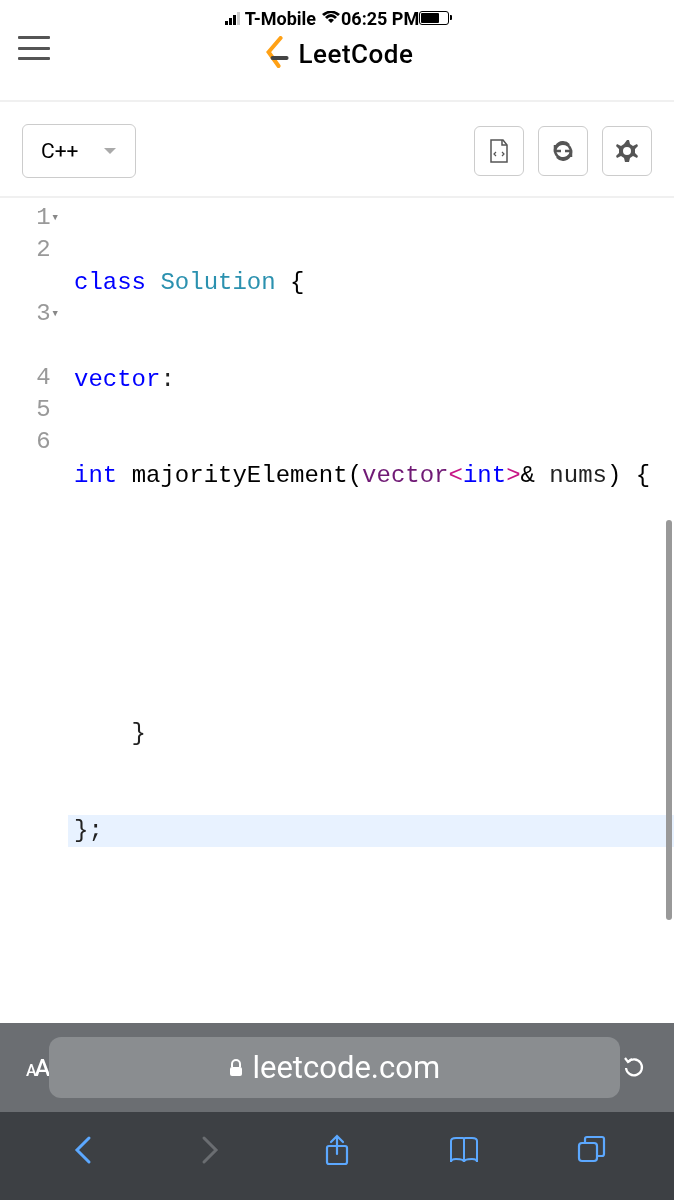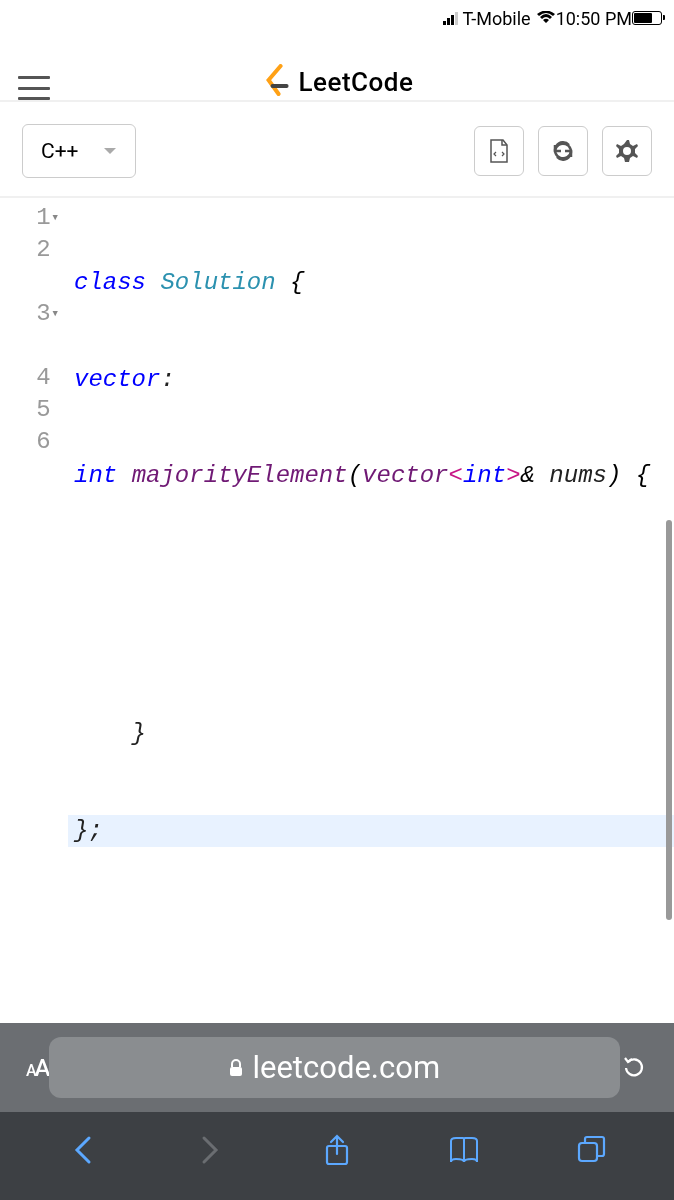--- a/index.html
+++ b/index.html
@@ -13,26 +13,26 @@
       height: 1200px;
       font-family: -apple-system, BlinkMacSystemFont, "Segoe UI", Roboto, sans-serif;
       background: #fff;
       overflow: hidden;
       position: relative;
     }
     
     
     .status-bar {
       display: flex;
-      justify-content: flex-end;
+      justify-content: center;
       align-items: center;
       height: 36px;
-      padding: 0 12px;
+      padding: 0 25px;
       font-size: 18px;
-      font-weight: 400;
+      font-weight: 700;
     }
     
     .status-left {
       display: flex;
       align-items: center;
       gap: 5px;
     }
     
     .status-right {
       display: flex;
@@ -82,21 +82,21 @@
     }
     
     .signal-bars span:nth-child(1) { height: 4px; }
     .signal-bars span:nth-child(2) { height: 7px; }
     .signal-bars span:nth-child(3) { height: 10px; }
     .signal-bars span:nth-child(4) { height: 13px; background: #ccc; }
     
     
     .app-header {
       display: flex;
-      align-items: flex-end;
+      align-items: flex-start;
       height: 66px;
       padding: 0 18px;
       border-bottom: 2px solid #f0f0f0;
       position: relative;
     }
     
     .hamburger {
       width: 32px;
       height: 24px;
       display: flex;
@@ -198,38 +198,37 @@
     
     .code-content {
       flex: 1;
       white-space: pre;
       color: #222;
     }
     
     .code-line {
       height: 32px;
       padding-left: 6px;
-      font-style: italic;
     }
     
     .code-line.wrapped {
       white-space: normal;
       height: auto;
       word-break: break-all;
     }
     
     .code-line.highlighted {
       background: #e8f2ff;
     }
     
     .kw-class { color: #0000ff; }
     .kw-access { color: #0000ff; }
     .kw-type { color: #2b91af; }
     .identifier { color: #701a75; }
-    .method { color: #701a75; }
+    .method { color: #000000; }
     .angle { color: #c71585; }
     .amp { color: #000; }
     .paren { color: #000; }
     .brace { color: #000; }
     
     
     .browser-bottom {
       position: absolute;
       bottom: 0;
       left: 0;
@@ -299,21 +298,21 @@
       <span></span>
         <span></span>
         <span></span>
         <span></span>
     </div>
     <span>T-Mobile</span>
     <svg width="20" height="14" viewBox="0 0 20 14">
       <path d="M10 12 L7 9 Q10 6.5 13 9 Z M4 6 Q10 0 16 6 L14 8 Q10 4 6 8 Z M1 3 Q10 -4 19 3 L17 5 Q10 -1 3 5 Z" fill="#000"></path>
     </svg>
   </div>
-  <div>10:50 PM</div>
+  <div>06:25 PM</div>
   <div class="status-right">
     <div class="battery">
       <div class="battery-fill"></div>
     </div>
   </div>
 </div>
 
 <div class="app-header">
   <div class="hamburger">
     <span></span>

